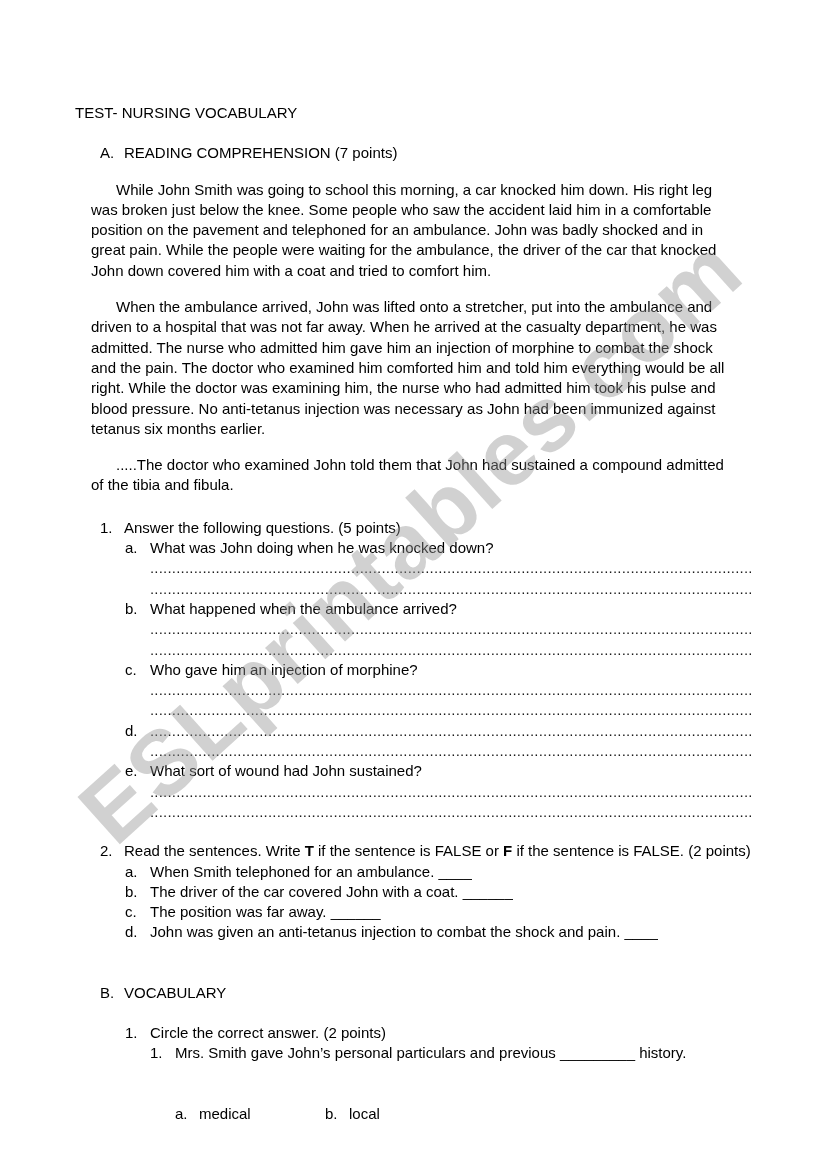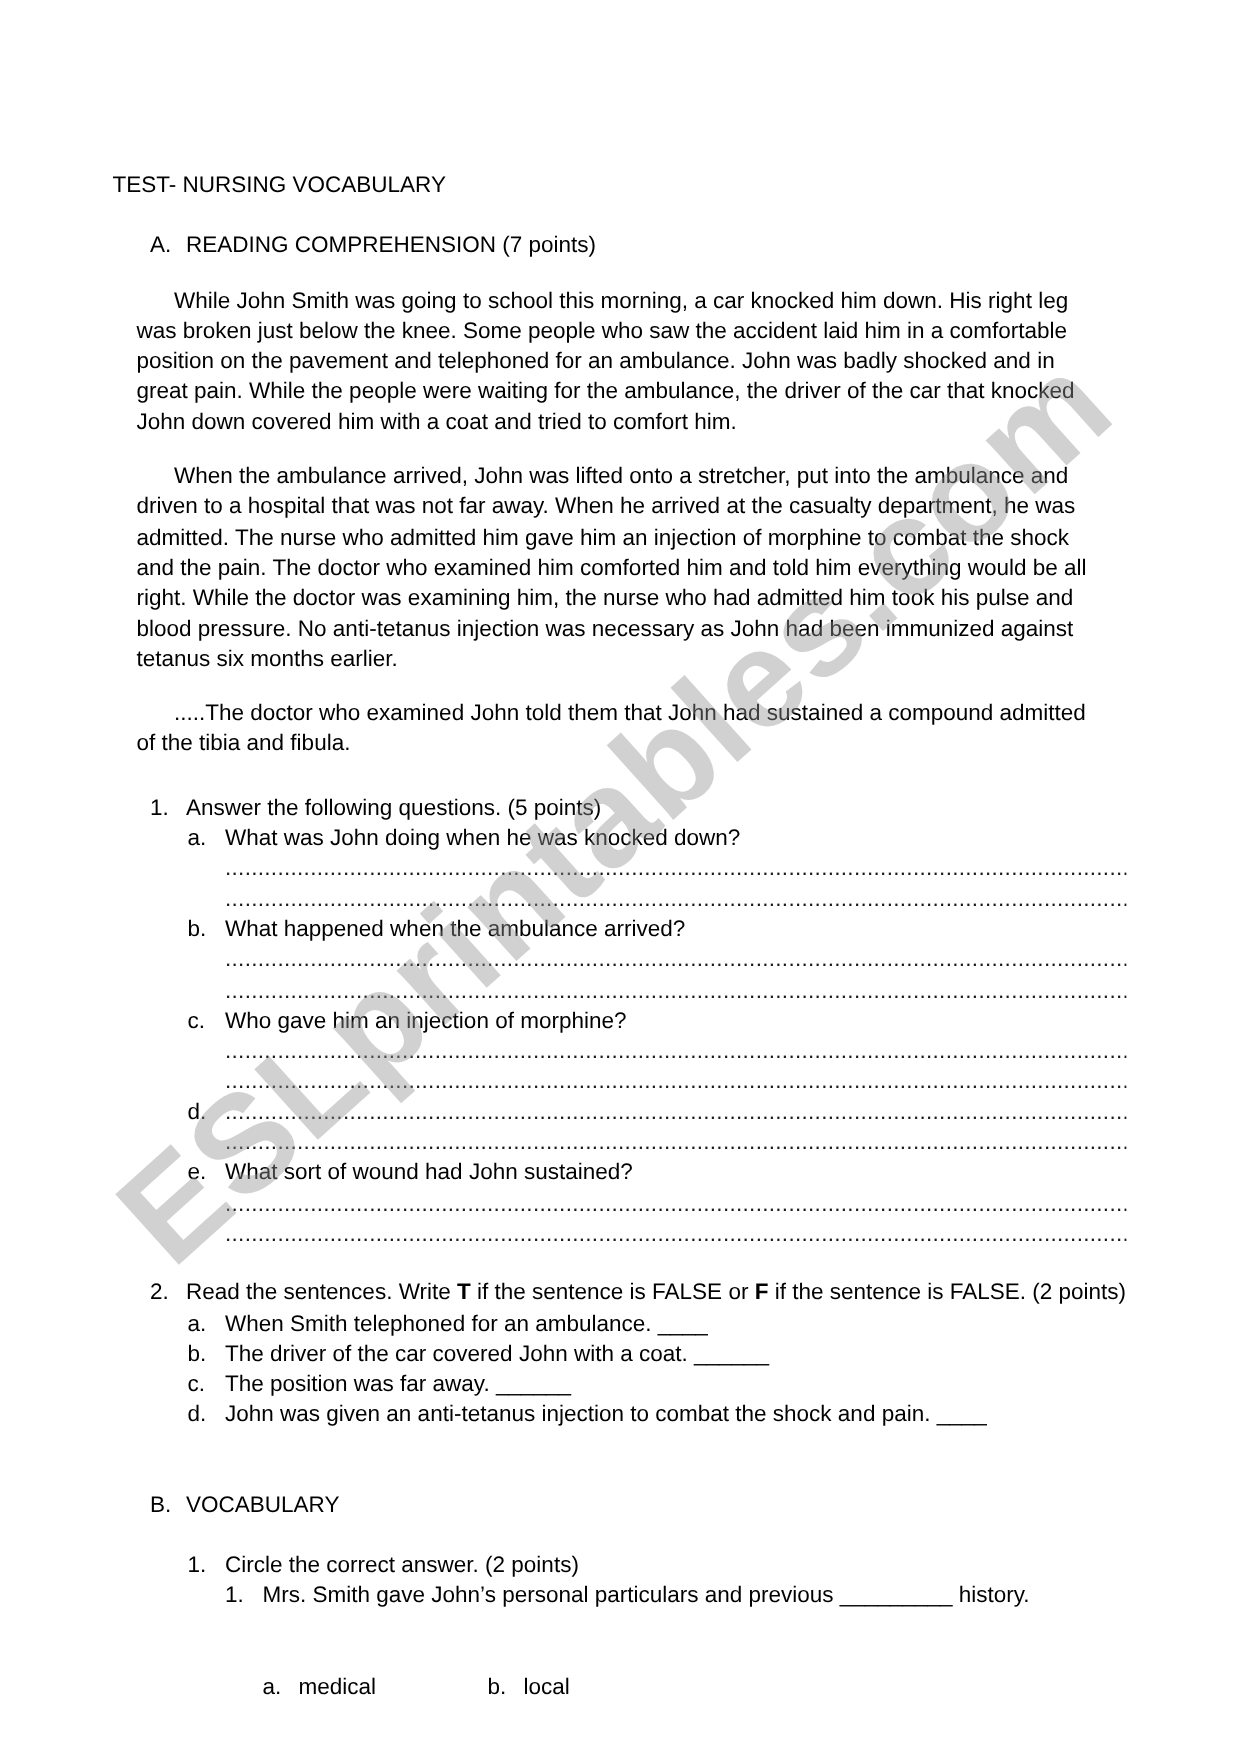--- a/index.html
+++ b/index.html
@@ -20,21 +20,21 @@
   }
   .page {
     position: relative;
     width: 826px;
     height: 1169px;
     overflow: hidden;
     background: #ffffff;
   }
   .content {
     position: absolute;
-    top: 114px;
+    top: 103px;
     left: 75px;
     width: 676px;
   }
   .title {
     font-size: 15px;
     font-weight: normal;
     margin: 0 0 20px 0;
   }
   
   .sec-heading {

